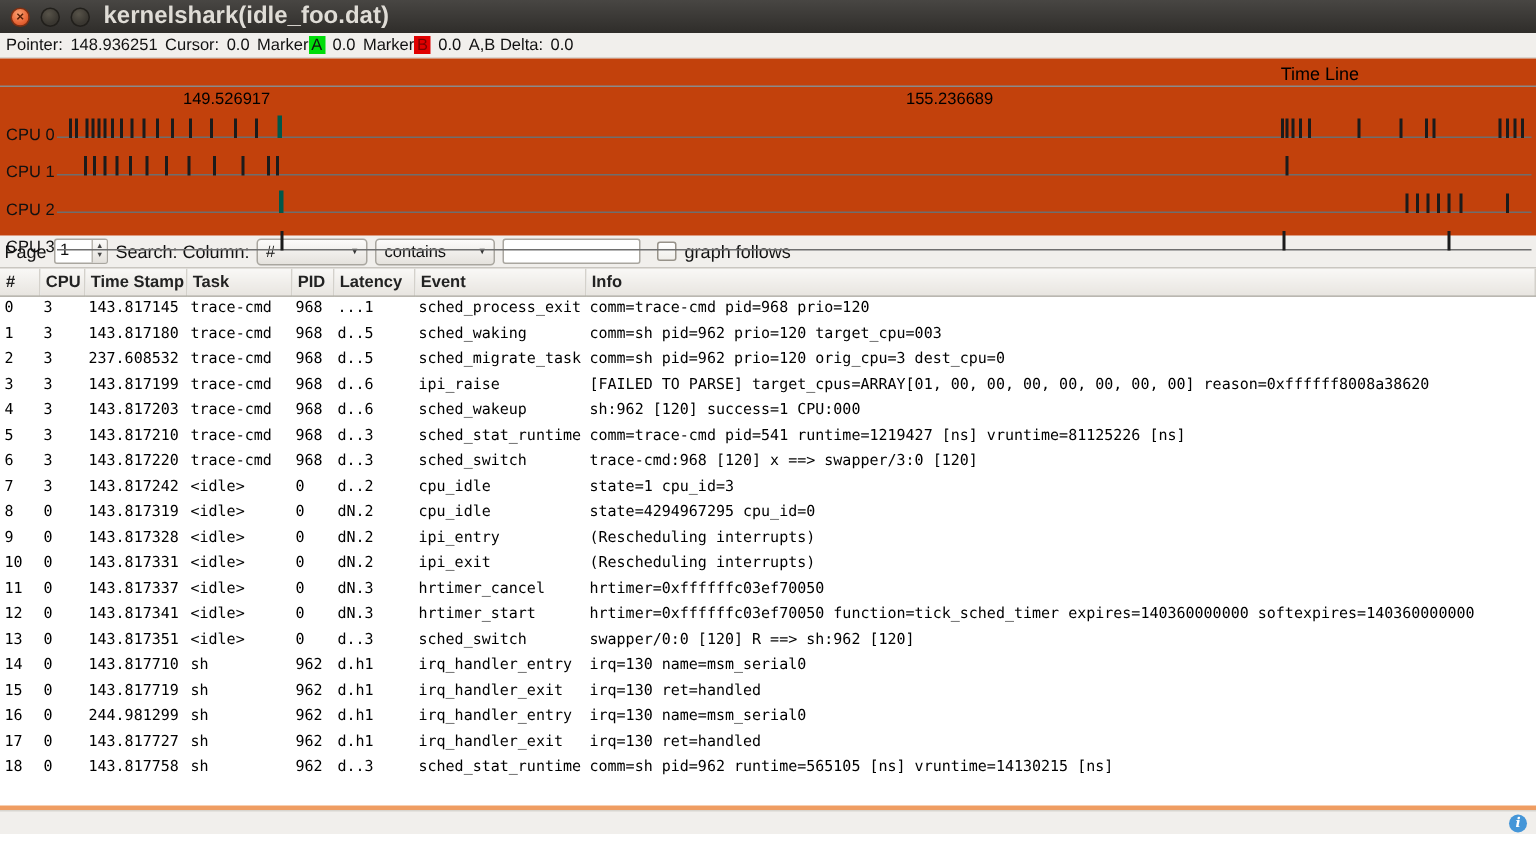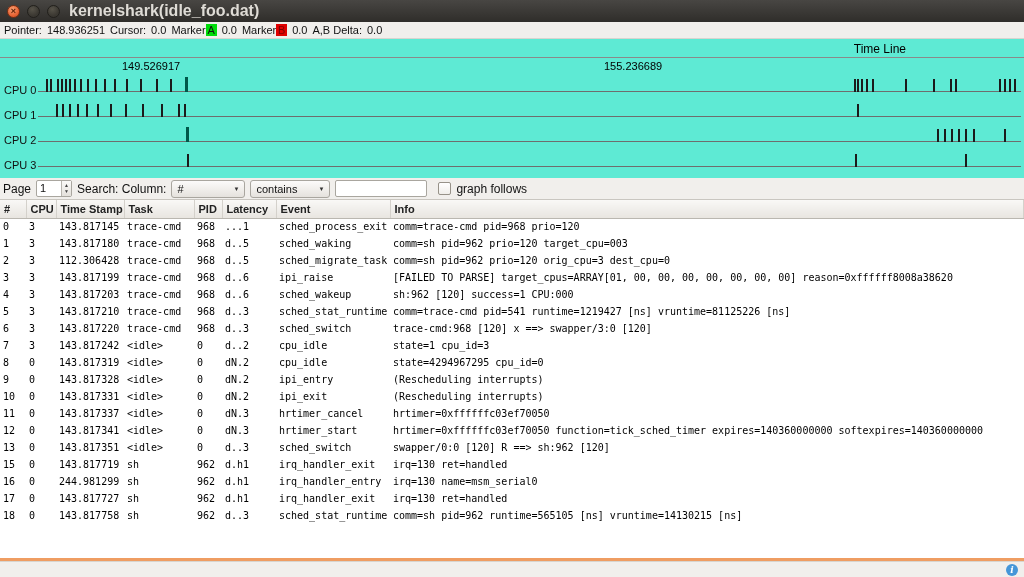--- a/index.html
+++ b/index.html
@@ -14,21 +14,21 @@
   .title{color:#dfdcd6;font-weight:bold;font-size:16px;margin-left:2px;}
 
   
   .infobar{height:17px;background:#f1efec;border-bottom:1px solid #d8d5cf;display:flex;align-items:center;padding:0 4px;font-size:11px;}
   .infobar span{margin-right:5px;white-space:pre;}
   .infobar span.tight{margin-right:0;}
   .mk{display:inline-block;min-width:11px;text-align:center;padding:0 1px;}
   .mk.b{color:#7e0000;}
 
   
-  .graph{position:relative;height:139px;background:#5eead4;}
+  .graph{position:relative;height:118px;background:#c2410c;}
   .tl-title{position:absolute;top:3px;right:118px;font-size:12px;color:#000;}
   .ruler{position:absolute;top:18px;left:0;width:100%;border-top:1px solid #8a8a8a;}
   .ts{position:absolute;top:21px;font-size:11px;color:#000;}
   .cpurow{position:absolute;left:0;width:100%;height:25px;padding-left:16px;}
   .cpulabel{position:absolute;left:4px;bottom:2px;font-size:11px;}
   .baseline{position:absolute;left:38px;right:3px;bottom:6px;border-top:1px solid #6e6e6e;}
   .tick{position:absolute;bottom:6px;width:2px;height:13px;}
   .tick.accent{height:15px;width:3px;}
 
   
@@ -224,21 +224,21 @@
           <td>143.817180</td>
           <td>trace-cmd</td>
           <td>968</td>
           <td>d..5</td>
           <td>sched_waking</td>
           <td>comm=sh pid=962 prio=120 target_cpu=003</td>
         </tr>
         <tr>
           <td>2</td>
           <td>3</td>
-          <td>112.306428</td>
+          <td>237.608532</td>
           <td>trace-cmd</td>
           <td>968</td>
           <td>d..5</td>
           <td>sched_migrate_task</td>
           <td>comm=sh pid=962 prio=120 orig_cpu=3 dest_cpu=0</td>
         </tr>
         <tr>
           <td>3</td>
           <td>3</td>
           <td>143.817199</td>
@@ -340,20 +340,30 @@
         </tr>
         <tr>
           <td>13</td>
           <td>0</td>
           <td>143.817351</td>
           <td>&lt;idle&gt;</td>
           <td>0</td>
           <td>d..3</td>
           <td>sched_switch</td>
           <td>swapper/0:0 [120] R ==&gt; sh:962 [120]</td>
+        </tr>
+        <tr>
+          <td>14</td>
+          <td>0</td>
+          <td>143.817710</td>
+          <td>sh</td>
+          <td>962</td>
+          <td>d.h1</td>
+          <td>irq_handler_entry</td>
+          <td>irq=130 name=msm_serial0</td>
         </tr>
         <tr>
           <td>15</td>
           <td>0</td>
           <td>143.817719</td>
           <td>sh</td>
           <td>962</td>
           <td>d.h1</td>
           <td>irq_handler_exit</td>
           <td>irq=130 ret=handled</td>

